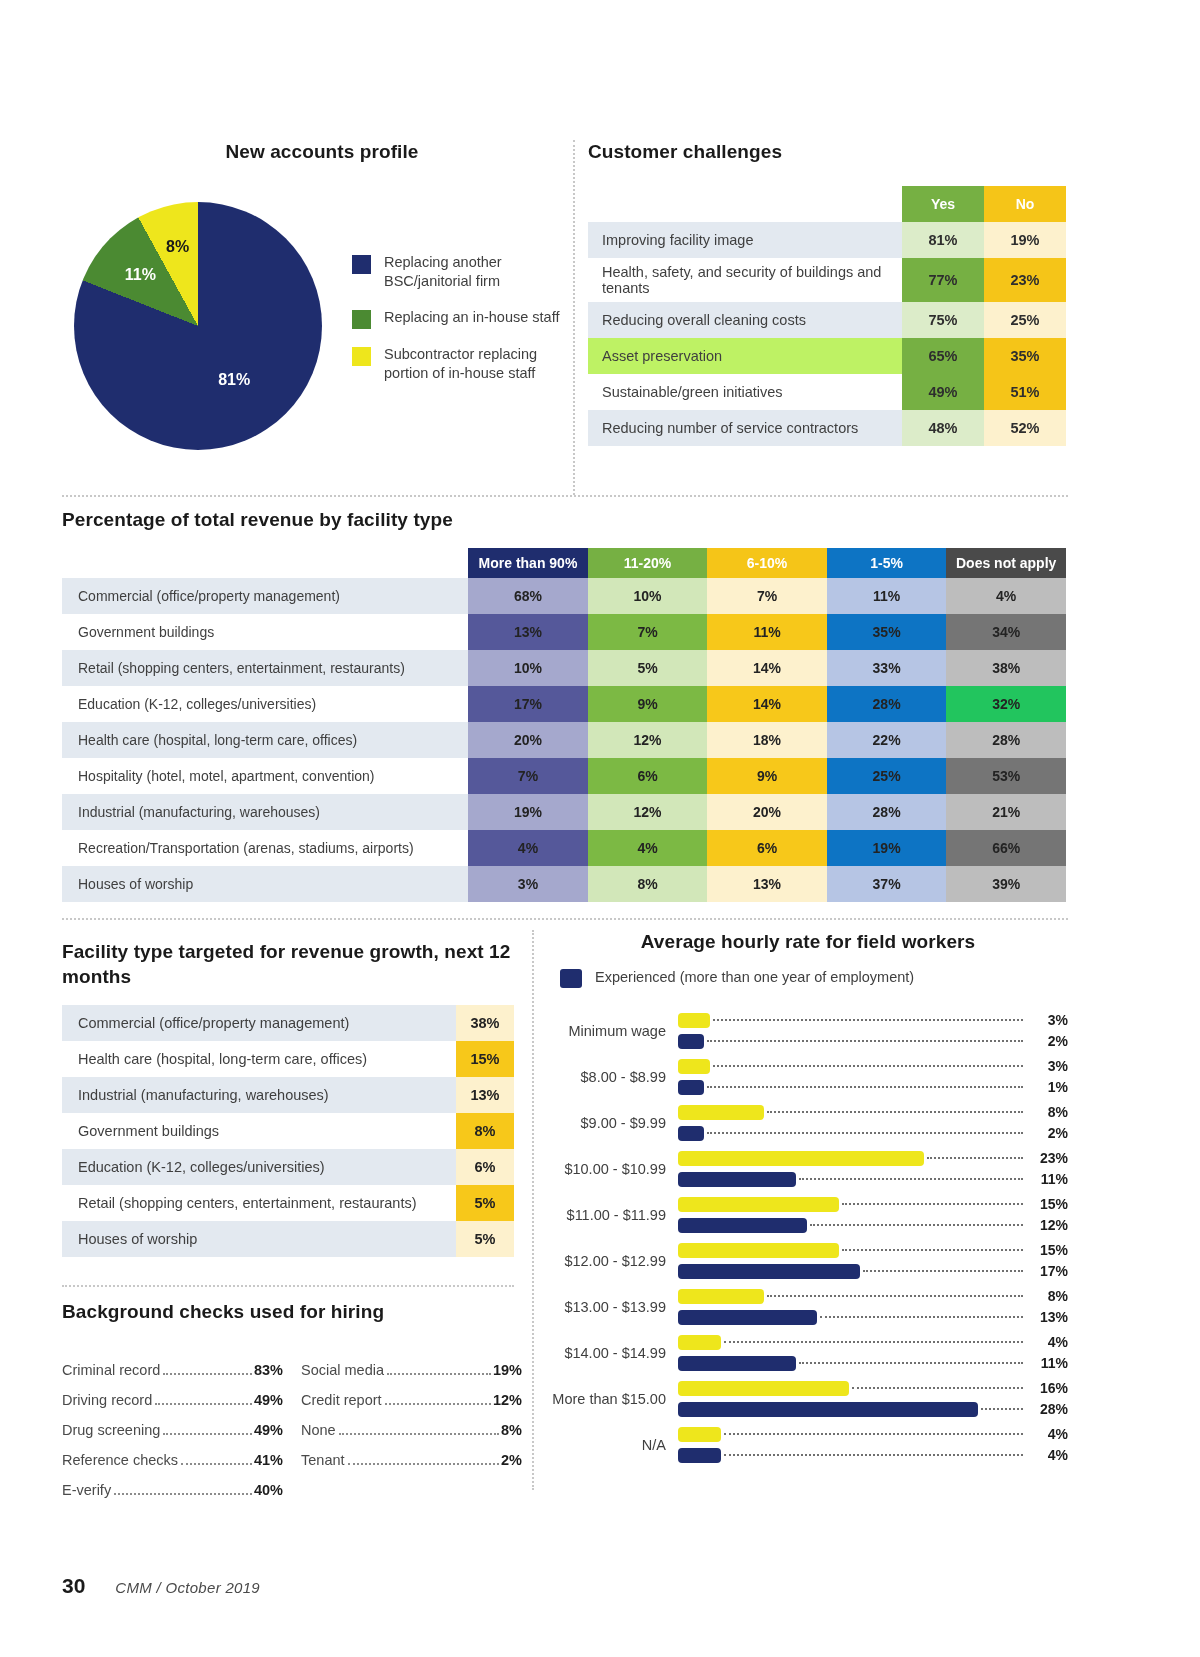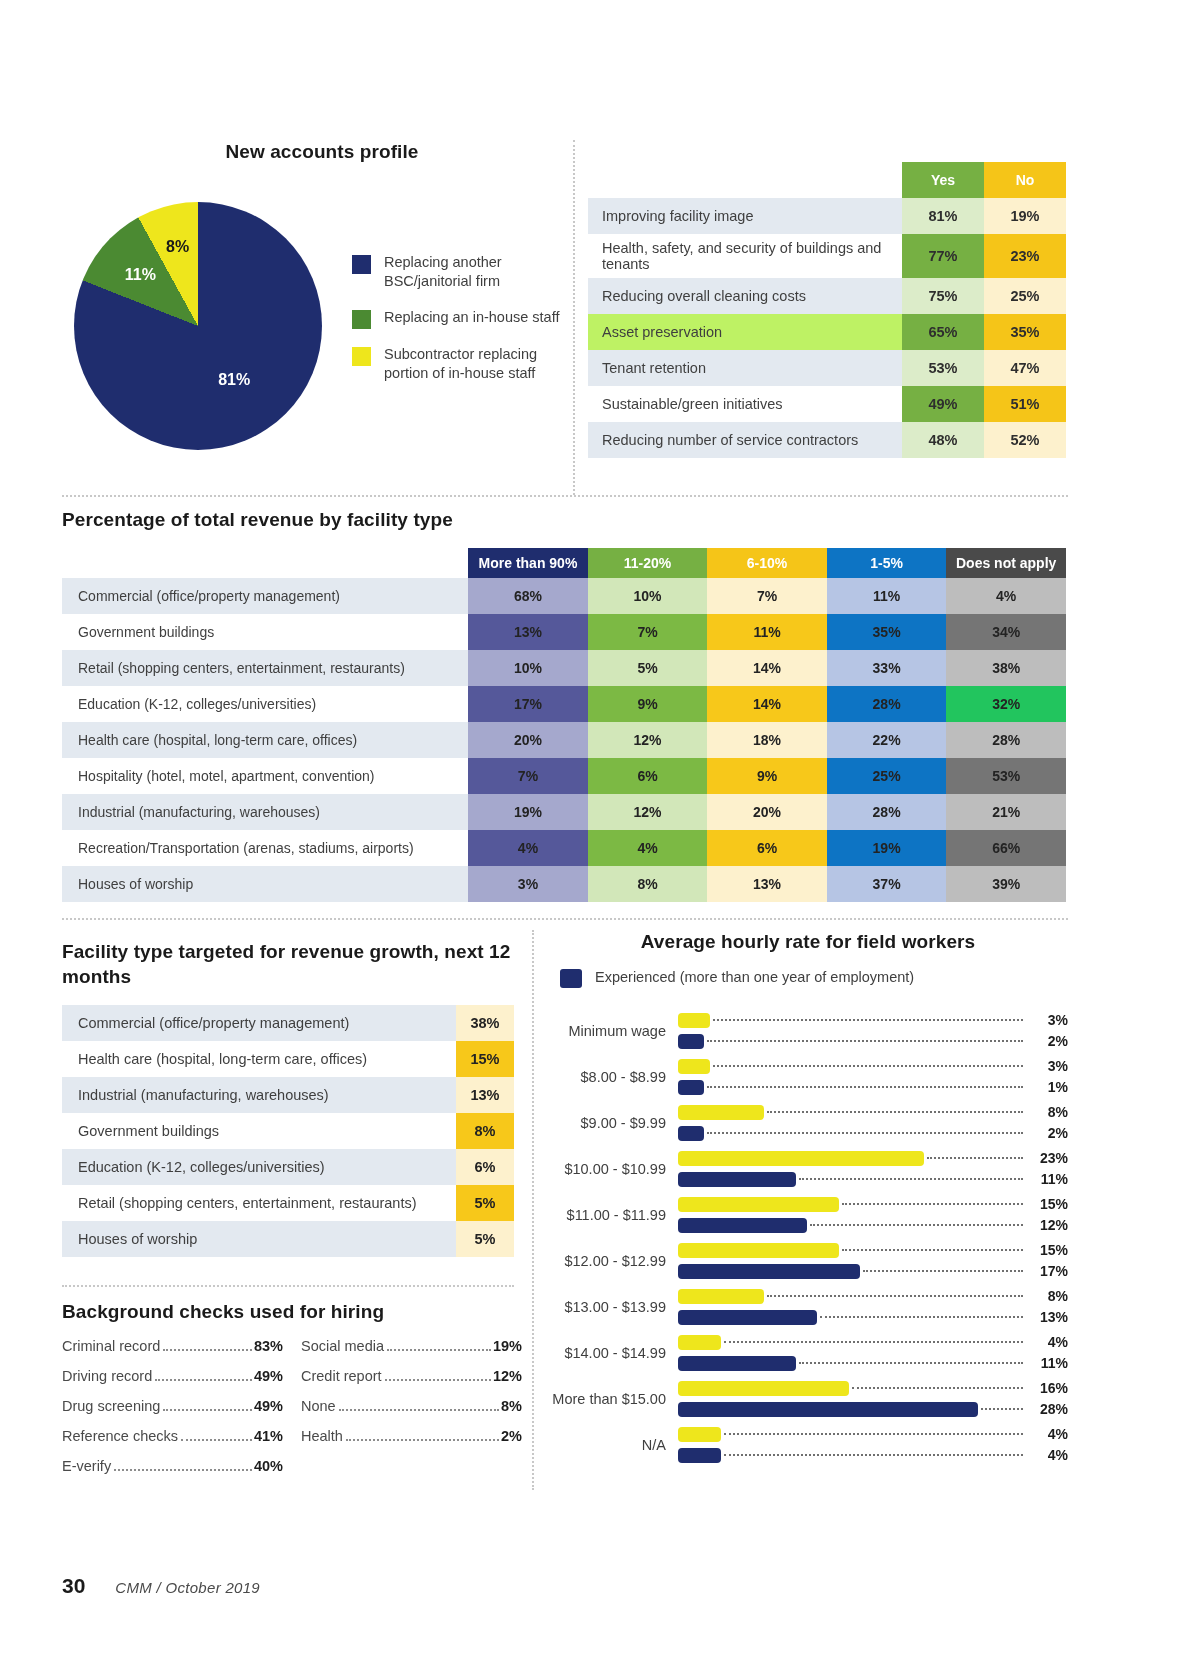--- a/index.html
+++ b/index.html
@@ -91,21 +91,21 @@
   .bg-cols { display: flex; }
   .bg-col { width: 222px; }
   .bg-col.right { margin-left: 18px; }
   .bg-row {
     display: flex; align-items: baseline; font-size: 14.5px; color: #4a4a4a;
     height: 30px; white-space: nowrap;
   }
   .bg-row .lead {
     flex: 1 1 auto; border-bottom: 2.5px dotted #8c8c8c; margin: 0 2px 4px 3px; min-width: 10px;
   }
-  .bg-row .pct { font-weight: bold; color: #1d1d1d; }
+  .bg-row .pct { font-weight: bold; color: #1d1d1d; margin-top: 24px; }
 
   
   #rate-block { position: absolute; left: 548px; top: 930px; width: 520px; }
   #rate-block .sect-title { text-align: center; margin-bottom: 14px; }
   .rate-legend { margin-left: 12px; margin-bottom: 20px; }
   .rate-legend .legend-row { margin-bottom: 7px; align-items: center; }
   .rate-legend .legend-sw { width: 22px; height: 19px; border-radius: 3px; margin-top: 0; }
   .rate-legend .legend-tx { font-size: 14.5px; color: #3f3f3f; }
 
   .rate-rows { position: relative; }
@@ -170,20 +170,21 @@
           </div>
           <div class="legend-row">
             <span class="legend-sw" style="background: rgb(238, 230, 28);"></span>
             <span class="legend-tx">Subcontractor replacing portion of in-house staff</span>
           </div>
         </div>
     </div>
   </div>
 
   <div id="cc-block">
+    <div class="sect-title">Customer challenges</div>
     <table id="cc-table">
       <colgroup>
           <col class="c-lab">
           <col class="c-val">
           <col class="c-val">
         </colgroup>
       <thead>
           <tr id="cc-head">
             <th class="blank"></th>
             <th style="background: rgb(118, 176, 67);">Yes</th>
@@ -203,25 +204,20 @@
           </tr>
           <tr>
             <td style="background: rgb(227, 233, 240);">Reducing overall cleaning costs</td>
             <td class="val" style="background: rgb(220, 236, 201);">75%</td>
             <td class="val" style="background: rgb(253, 241, 205);">25%</td>
           </tr>
           <tr>
             <td style="background: #bef264;">Asset preservation</td>
             <td class="val" style="background: rgb(118, 176, 67);">65%</td>
             <td class="val" style="background: rgb(245, 197, 24);">35%</td>
-          </tr>
-          <tr>
-            <td style="background: rgb(227, 233, 240);">Tenant retention</td>
-            <td class="val" style="background: rgb(220, 236, 201);">53%</td>
-            <td class="val" style="background: rgb(253, 241, 205);">47%</td>
           </tr>
           <tr>
             <td style="background: rgb(255, 255, 255);">Sustainable/green initiatives</td>
             <td class="val" style="background: rgb(118, 176, 67);">49%</td>
             <td class="val" style="background: rgb(245, 197, 24);">51%</td>
           </tr>
           <tr>
             <td style="background: rgb(227, 233, 240);">Reducing number of service contractors</td>
             <td class="val" style="background: rgb(220, 236, 201);">48%</td>
             <td class="val" style="background: rgb(253, 241, 205);">52%</td>
@@ -408,21 +404,21 @@
             <span class="nm">Credit report</span>
             <span class="lead"></span>
             <span class="pct">12%</span>
           </div>
           <div class="bg-row">
             <span class="nm">None</span>
             <span class="lead"></span>
             <span class="pct">8%</span>
           </div>
           <div class="bg-row">
-            <span class="nm">Health</span>
+            <span class="nm">Tenant</span>
             <span class="lead"></span>
             <span class="pct">2%</span>
           </div>
         </div>
     </div>
   </div>
 
   <div id="rate-block">
     <div class="sect-title">Average hourly rate for field workers</div>
     <div class="rate-legend" id="rate-legend">

